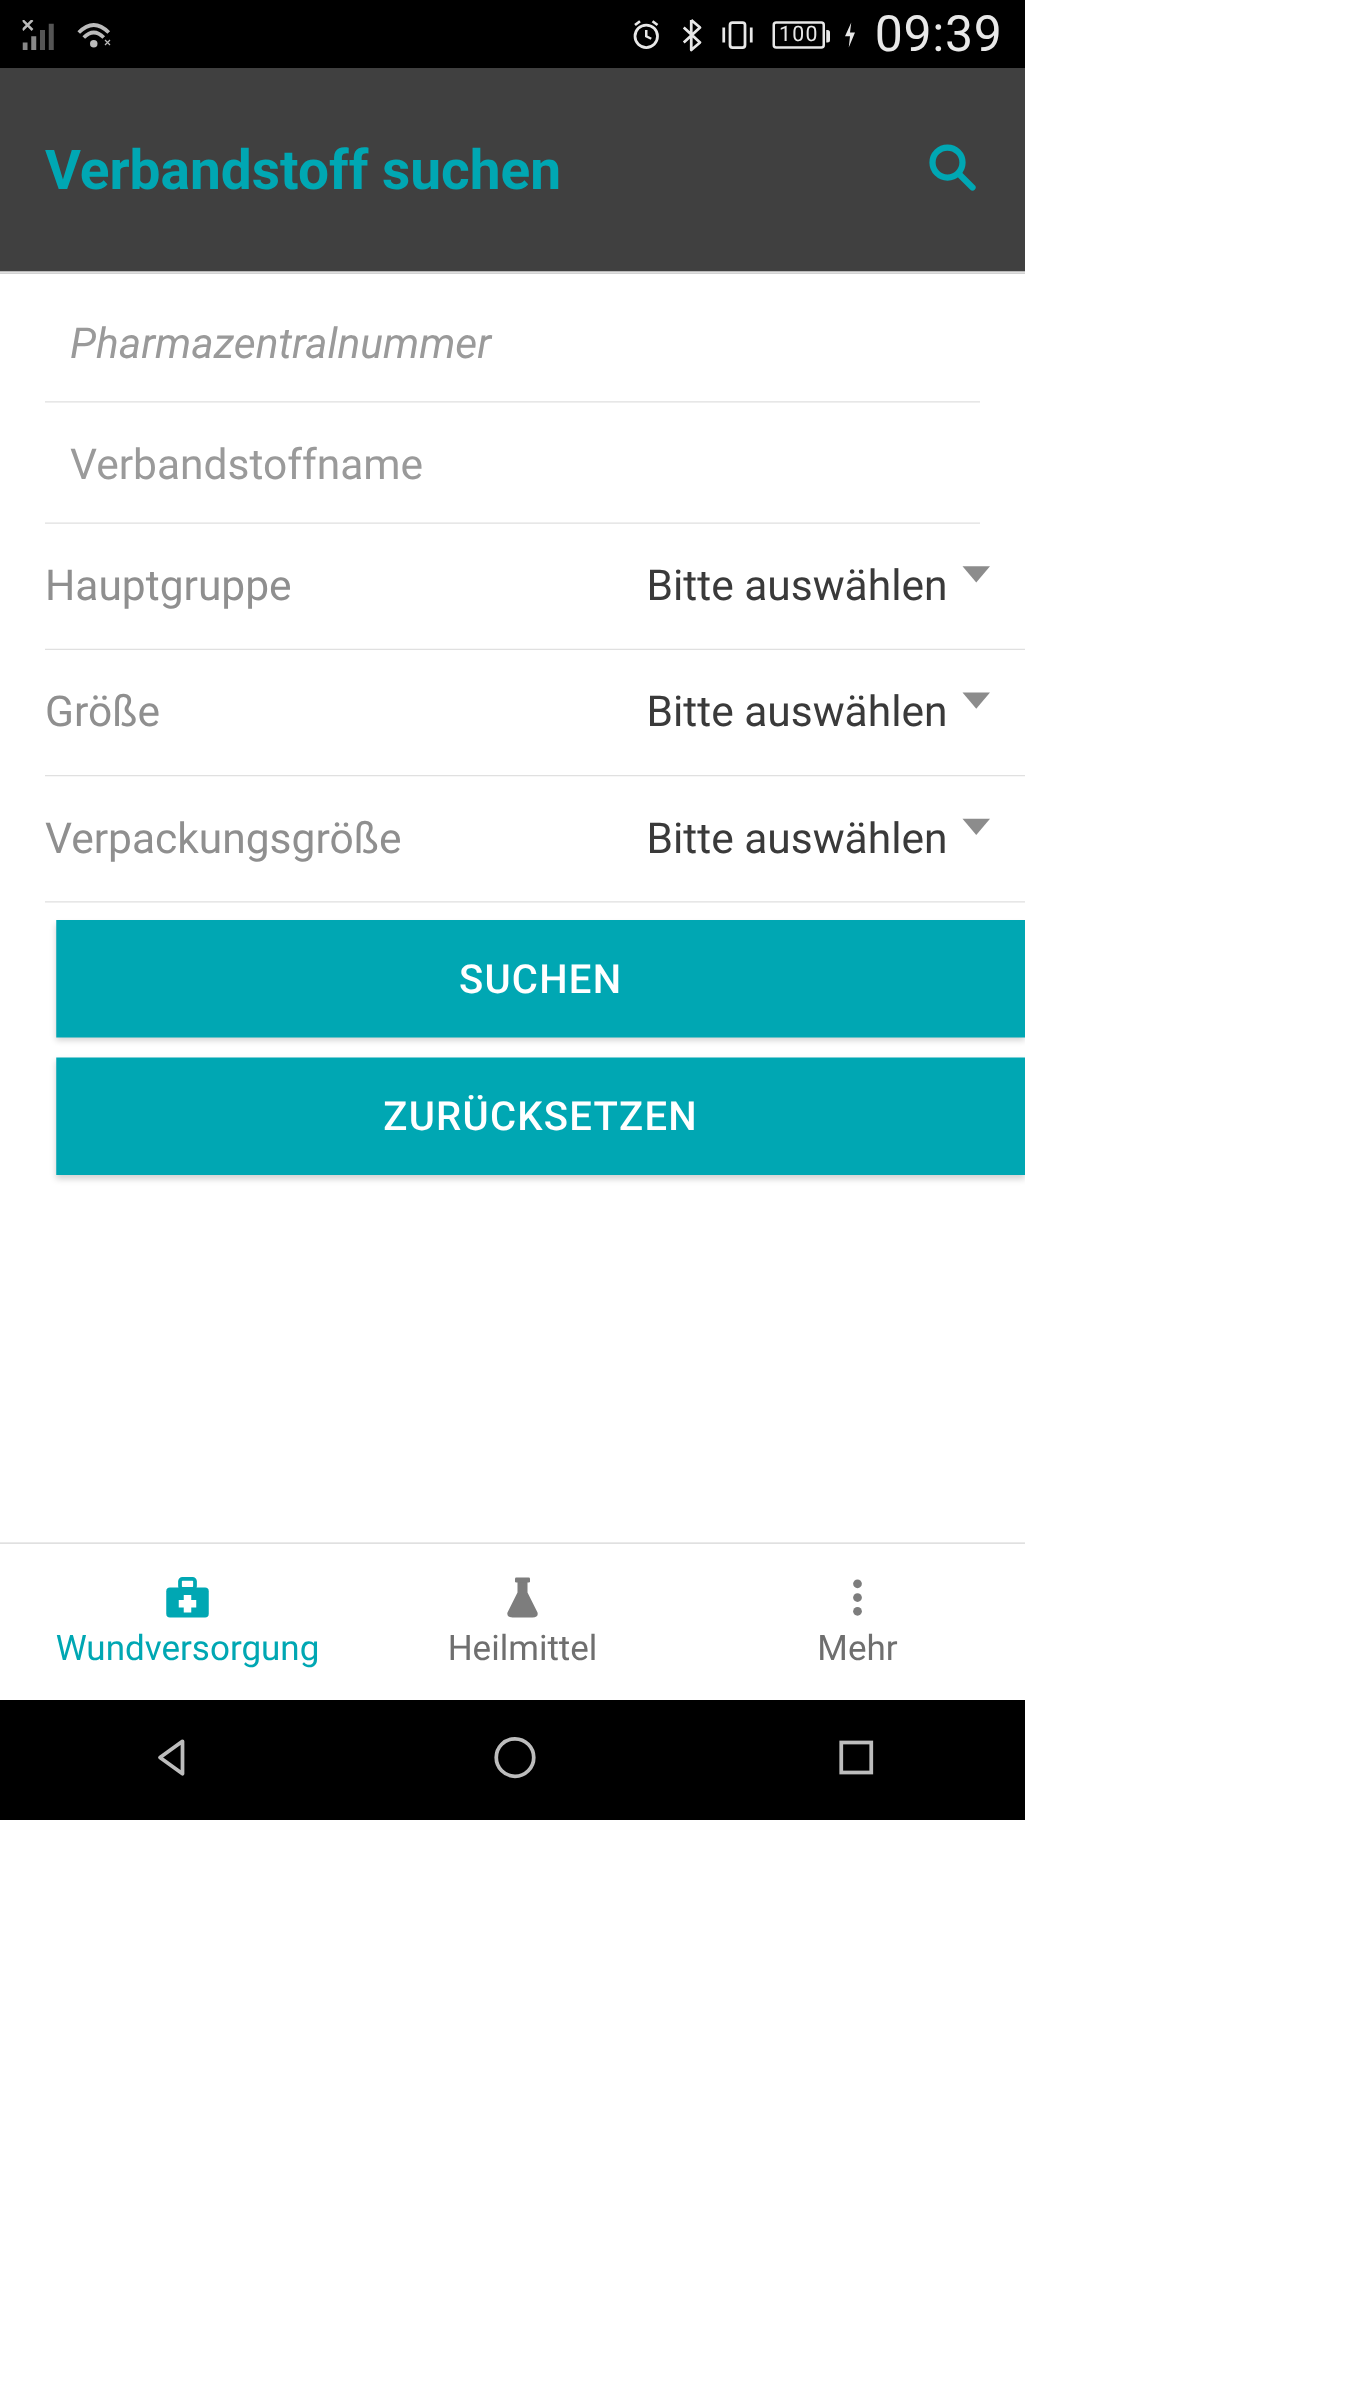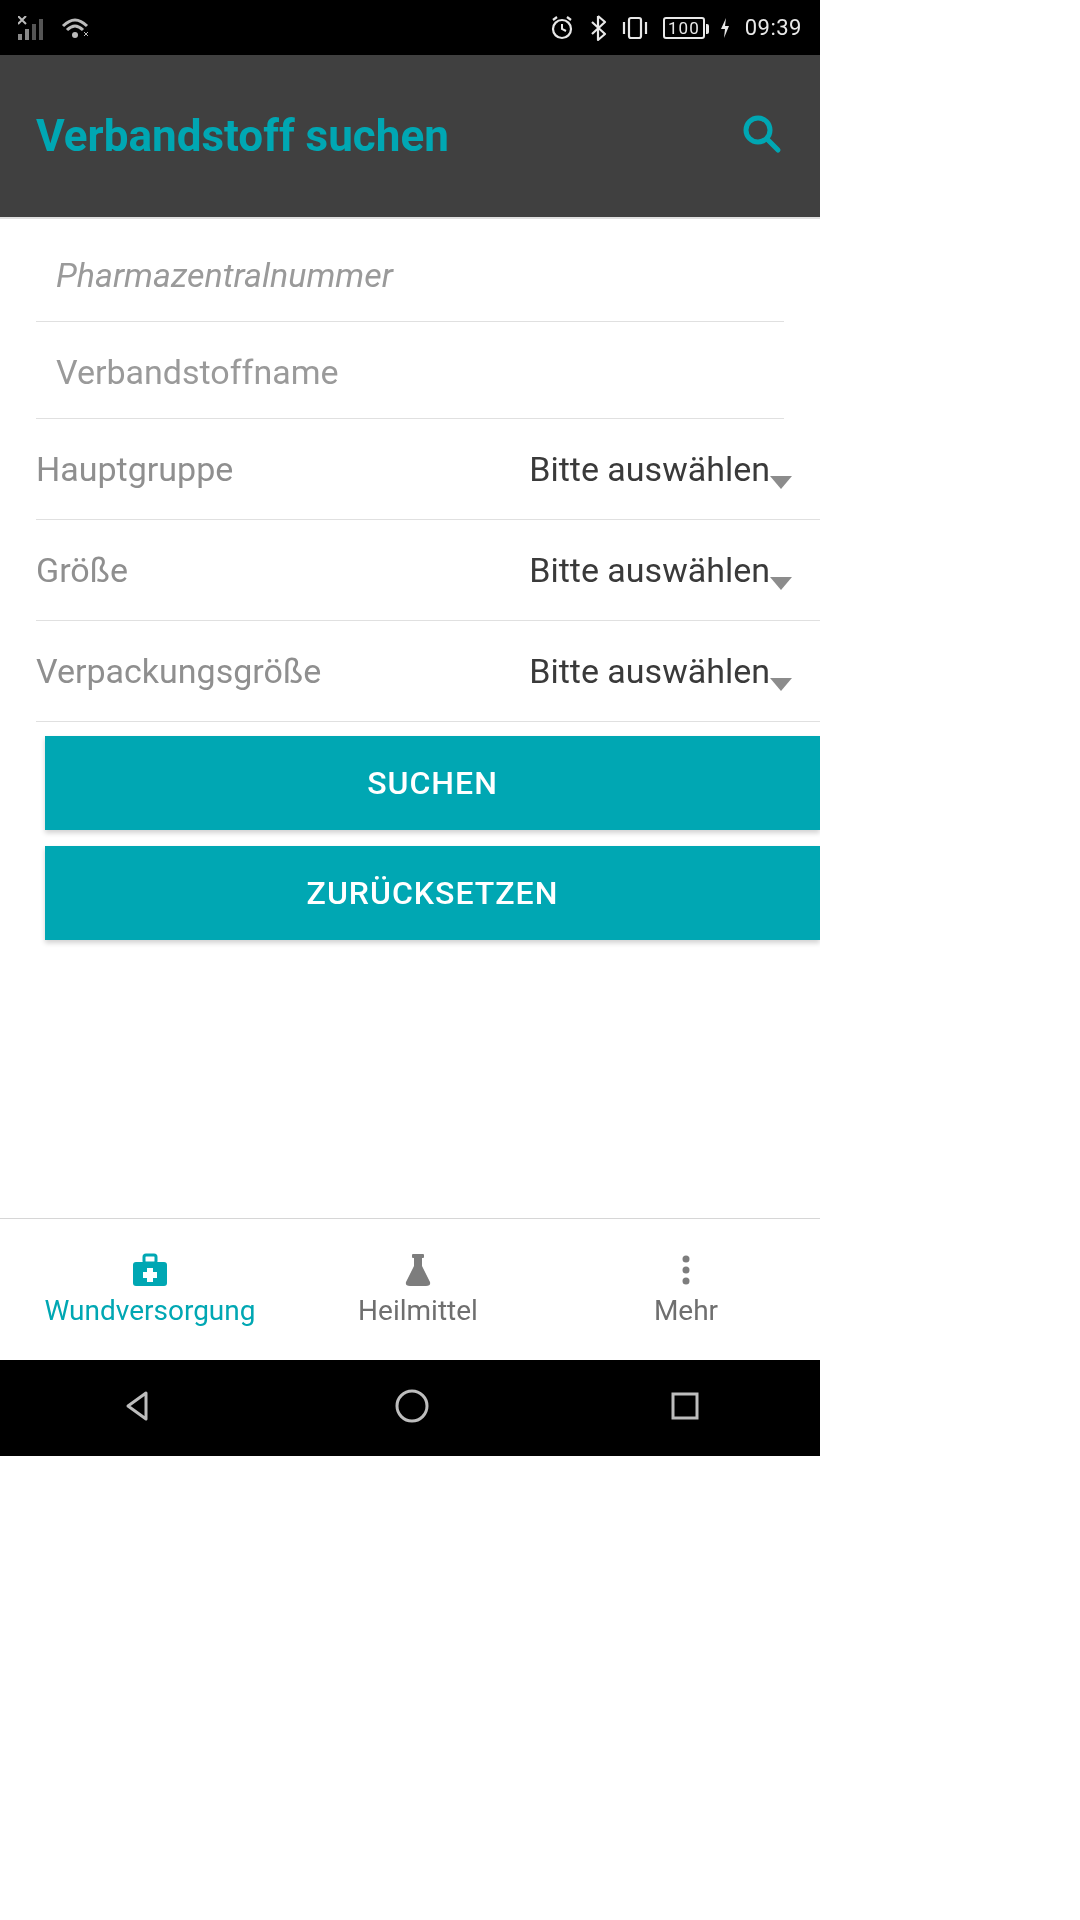--- a/index.html
+++ b/index.html
@@ -6,48 +6,48 @@
   html, body { width: 820px; height: 1456px; font-family: Roboto, Arial, sans-serif; background: #fff; overflow: hidden; }
   .phone { width: 820px; height: 1456px; display: flex; flex-direction: column; }
 
   
   .status-bar { height: 55px; background: #000; color: #b0b0b0; display: flex; align-items: center; padding: 0 18px; font-size: 26px; }
   .status-left { display: flex; align-items: center; gap: 14px; }
   .status-right { margin-left: auto; display: flex; align-items: center; gap: 14px; color: #e8e8e8; }
   .status-right span, .status-left span { display: inline-flex; align-items: center; }
   .battery-box { display: inline-flex; align-items: center; border: 2px solid #e8e8e8; border-radius: 3px; padding: 0 3px; height: 22px; line-height: 18px; font-size: 17px; letter-spacing: 1px; position: relative; }
   .battery-box::after { content: ""; position: absolute; right: -6px; top: 5px; width: 3px; height: 10px; background: #e8e8e8; border-radius: 0 2px 2px 0; }
-  .clock { font-size: 22px; color: #e8e8e8; letter-spacing: 0.5px; }
+  .clock { font-size: 40px; color: #e8e8e8; letter-spacing: 0.5px; }
 
   
   .app-bar { height: 164px; background: #404040; display: flex; align-items: center; padding: 0 36px; border-bottom: 2px solid #e0e0e0; }
   .app-title { color: #00a7b3; font-size: 44px; font-weight: 700; }
   .app-bar .search-icon { margin-left: auto; color: #00a7b3; }
 
   
   .form { background: #fff; flex: 0 0 auto; }
 
   .text-row { margin: 0 36px; border-bottom: 1px solid #e0e0e0; padding: 30px 0 26px 20px; }
   .text-row .ph { color: #9a9a9a; font-size: 34px; }
   .text-row:first-of-type { padding-top: 36px; font-style: italic; }
 
   .select-row { margin-left: 36px; border-bottom: 1px solid #e0e0e0; padding: 30px 28px 30px 0; display: flex; align-items: center; }
   .select-label { color: #8f8f8f; font-size: 34px; }
-  .select-value { margin-left: auto; color: #3a3a3a; font-size: 34px; display: flex; align-items: flex-end; }
+  .select-value { margin-left: auto; color: #3a3a3a; font-size: 34px; display: flex; align-items: flex-start; gap: 12px; }
   .select-value .caret { width: 0; height: 0; border-left: 11px solid transparent; border-right: 11px solid transparent; border-top: 13px solid #8c8c8c; margin-top: 4px; }
 
   
   .btn { background: #00a7b3; color: #fff; font-size: 32px; font-weight: 500; letter-spacing: 1px; text-align: center; padding: 28px 0; margin: 0 0 16px 0; box-shadow: 0 3px 5px rgba(0,0,0,0.18); }
   .btn-group { margin-top: 14px; padding-left: 45px; }
 
   
   .spacer { flex: 1 1 auto; }
 
   
-  .bottom-nav { height: 142px; border-top: 1px solid #d6d6d6; display: flex; background: #fff; padding-left: 16px; }
+  .bottom-nav { height: 126px; border-top: 1px solid #d6d6d6; display: flex; background: #fff; padding-left: 16px; }
   .nav-item { flex: 1; display: flex; flex-direction: column; align-items: center; justify-content: center; gap: 6px; color: #6f6f6f; font-size: 28px; }
   .nav-item.active { color: #00a7b3; }
   .nav-item svg { display: block; }
 
   
   .sys-nav { height: 96px; background: #000; display: flex; align-items: center; justify-content: space-around; }
   .sys-nav .nav-btn { color: #bdbdbd; }
 </style>
 </head>
 <body>

